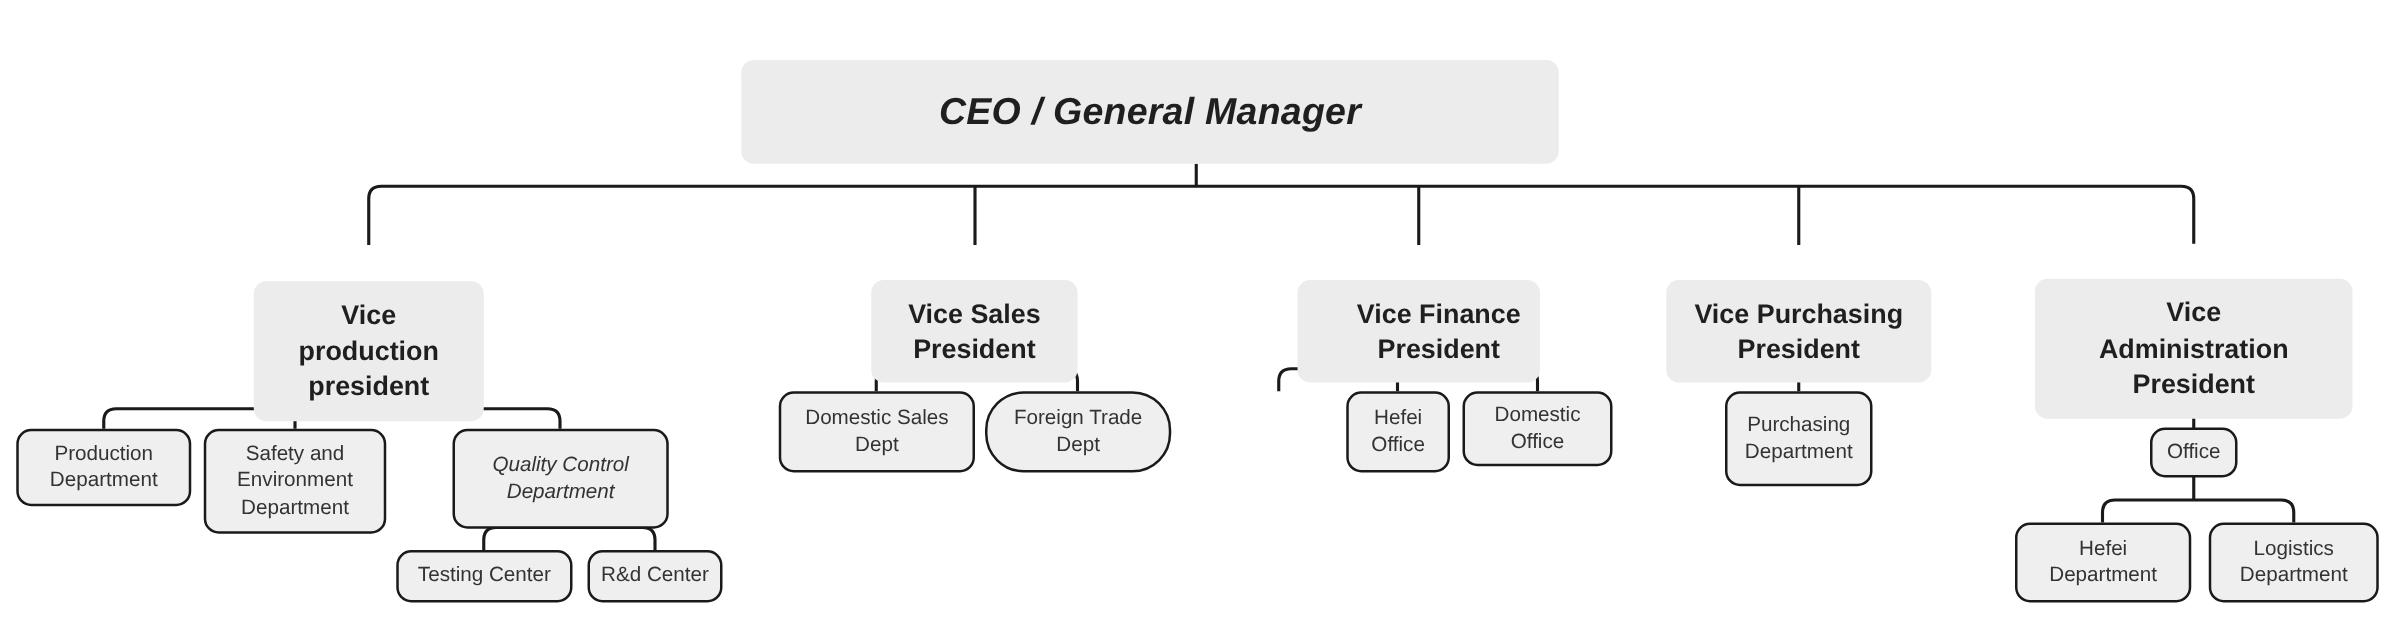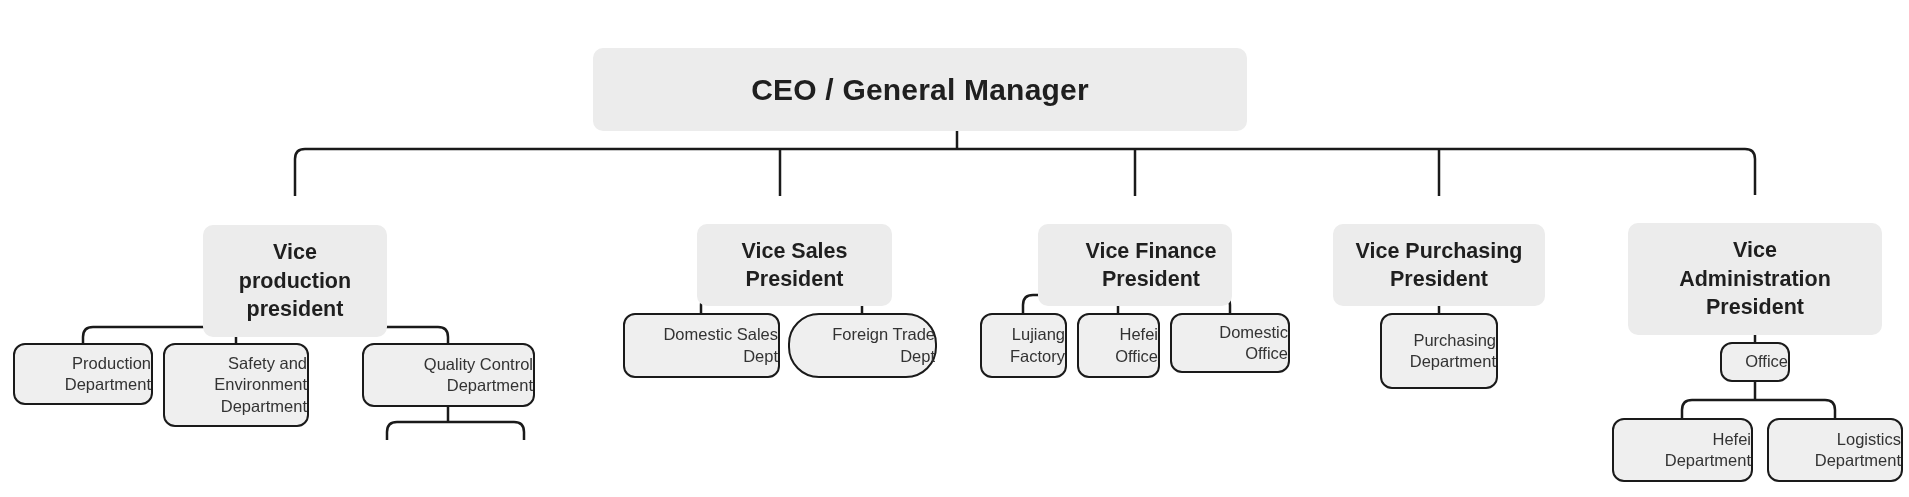--- a/index.html
+++ b/index.html
@@ -15,26 +15,26 @@
   .node{
     position:absolute;box-sizing:border-box;
     display:flex;align-items:center;justify-content:center;
     text-align:center;
   }
   .node .label{white-space:pre-line;display:block;width:100%;}
   .hdr{
     background:#ececec;color:#1f1f1f;
     font-weight:700;border-radius:10px;
   }
-  .ceo{font-size:30px;line-height:1.2;letter-spacing:.2px;}
+  .ceo{font-size:30px;line-height:1.2;letter-spacing:.2px;font-style:italic;}
   .vp{font-size:21.5px;line-height:1.32;margin-top:28px;}
   .child{
     background:#efefef;color:#333333;
     border:2.5px solid #1a1a1a;border-radius:12px;
-    font-size:16.5px;line-height:1.28;text-align:right;
+    font-size:16.5px;line-height:1.28;
   }
 </style>
 </head>
 <body>
 
 <div class="canvas">
 
   <svg class="wires" width="1909" height="497" viewBox="0 0 1909 497">
 
     <path class="wire" d="M957 131 L957 149"></path>
@@ -67,21 +67,21 @@
 
   <div class="node hdr ceo" style="left:593px;top:48px;width:654px;height:83px;">
     <span class="label">CEO / General Manager</span>
   </div>
 
   <div class="node hdr vp" style="left:203px;top:197px;width:184px;height:112px;">
     <span class="label">Vice
 production
 president</span>
   </div>
-  <div class="node hdr vp" style="left:697px;top:196px;width:195px;height:82px;">
+  <div class="node hdr vp" style="left:697px;top:196px;width:165px;height:82px;">
     <span class="label">Vice Sales
 President</span>
   </div>
   <div class="node hdr vp" style="left:1038px;top:196px;width:194px;height:82px;padding-left:32px;">
     <span class="label">Vice Finance
 President</span>
   </div>
   <div class="node hdr vp" style="left:1333px;top:196px;width:212px;height:82px;">
     <span class="label">Vice Purchasing
 President</span>
@@ -94,38 +94,40 @@
 
   <div class="node child" style="left:13px;top:343px;width:140px;height:62px;">
     <span class="label">Production
 Department</span>
   </div>
   <div class="node child" style="left:163px;top:343px;width:146px;height:84px;">
     <span class="label">Safety and
 Environment
 Department</span>
   </div>
-  <div class="node child" style="left:362px;top:343px;width:173px;height:64px;">
+  <div class="node child" style="left:362px;top:343px;width:173px;height:80px;font-style:italic;">
     <span class="label">Quality Control
 Department</span>
+  </div>
+  <div class="node child" style="left:317px;top:440px;width:141px;height:42px;">
+    <span class="label">Testing Center</span>
+  </div>
+  <div class="node child" style="left:470px;top:440px;width:108px;height:42px;">
+    <span class="label">R&amp;d Center</span>
   </div>
 
   <div class="node child" style="left:623px;top:313px;width:157px;height:65px;">
     <span class="label">Domestic Sales
 Dept</span>
   </div>
   <div class="node child" style="left:788px;top:313px;width:149px;height:65px;border-radius:31px;">
     <span class="label">Foreign Trade
 Dept</span>
   </div>
 
-  <div class="node child" style="left:980px;top:313px;width:87px;height:65px;">
-    <span class="label">Lujiang
-Factory</span>
-  </div>
   <div class="node child" style="left:1077px;top:313px;width:83px;height:65px;">
     <span class="label">Hefei
 Office</span>
   </div>
   <div class="node child" style="left:1170px;top:313px;width:120px;height:60px;">
     <span class="label">Domestic
 Office</span>
   </div>
 
   <div class="node child" style="left:1380px;top:313px;width:118px;height:76px;">

